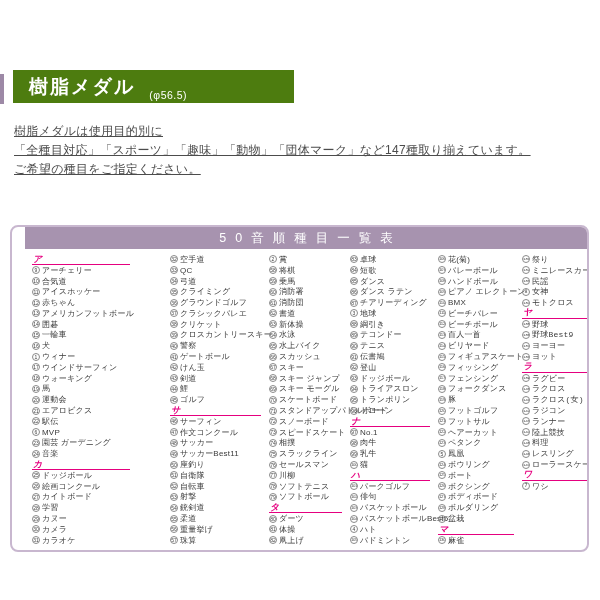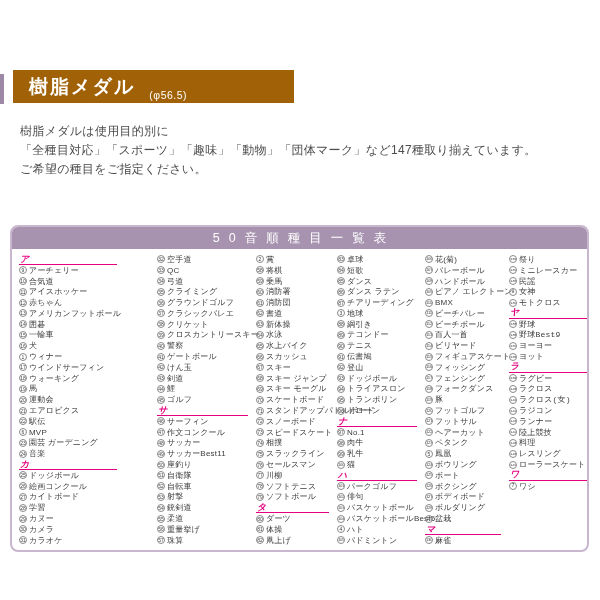--- a/index.html
+++ b/index.html
@@ -3,29 +3,29 @@
 <meta charset="utf-8">
 <style>
   * { margin:0; padding:0; box-sizing:border-box; }
   html,body { width:600px; height:600px; background:#fff;
     font-family:"Liberation Sans","DejaVu Sans",sans-serif; }
   .page { position:relative; width:600px; height:600px; background:#ffffff; overflow:hidden; }
 
   .edge-strip { position:absolute; left:0; top:74px; width:4px; height:30px; background:#9d89a6; }
 
   .header-bar { position:absolute; left:13px; top:70px; width:281px; height:33px;
-    background:#a16207; color:#fff; display:flex; align-items:center; }
+    background:#4d7c0f; color:#fff; display:flex; align-items:center; }
   .header-title { font-size:19px; font-weight:bold; letter-spacing:2px; margin-left:16px; }
   .header-dia { font-size:10.5px; margin-left:14px; margin-top:17px; letter-spacing:0.5px; }
 
-  .intro { position:absolute; left:20px; top:122px; color:#4c4c4c; }
+  .intro { position:absolute; left:14px; top:122px; color:#4c4c4c;text-decoration:underline; }
   .intro p { font-size:12px; line-height:19px; letter-spacing:0.3px; }
 
   .table-box { position:absolute; left:10px; top:225px; width:579px; height:327px;
-    border:2px solid #c8b7cf; border-radius:8px; background:#fff; overflow:hidden; }
+    border:2px solid #c8b7cf; border-radius:8px; background:#fff; overflow:hidden;padding-left:13px; }
   .table-title { height:22px; background:#a793af; color:#fff; font-size:12.5px;
     letter-spacing:9px; text-align:center; line-height:22px; padding-left:9px; }
 
   .cols { display:flex; padding:5px 0 0 7px; }
   .col { flex:none; }
   .col:nth-child(1){ width:106px; }
   .col:nth-child(2){ width:99px;margin-left:32px; }
   .col:nth-child(3){ width:81px; }
   .col:nth-child(4){ width:88px; }
   .col:nth-child(5){ width:84px; }

